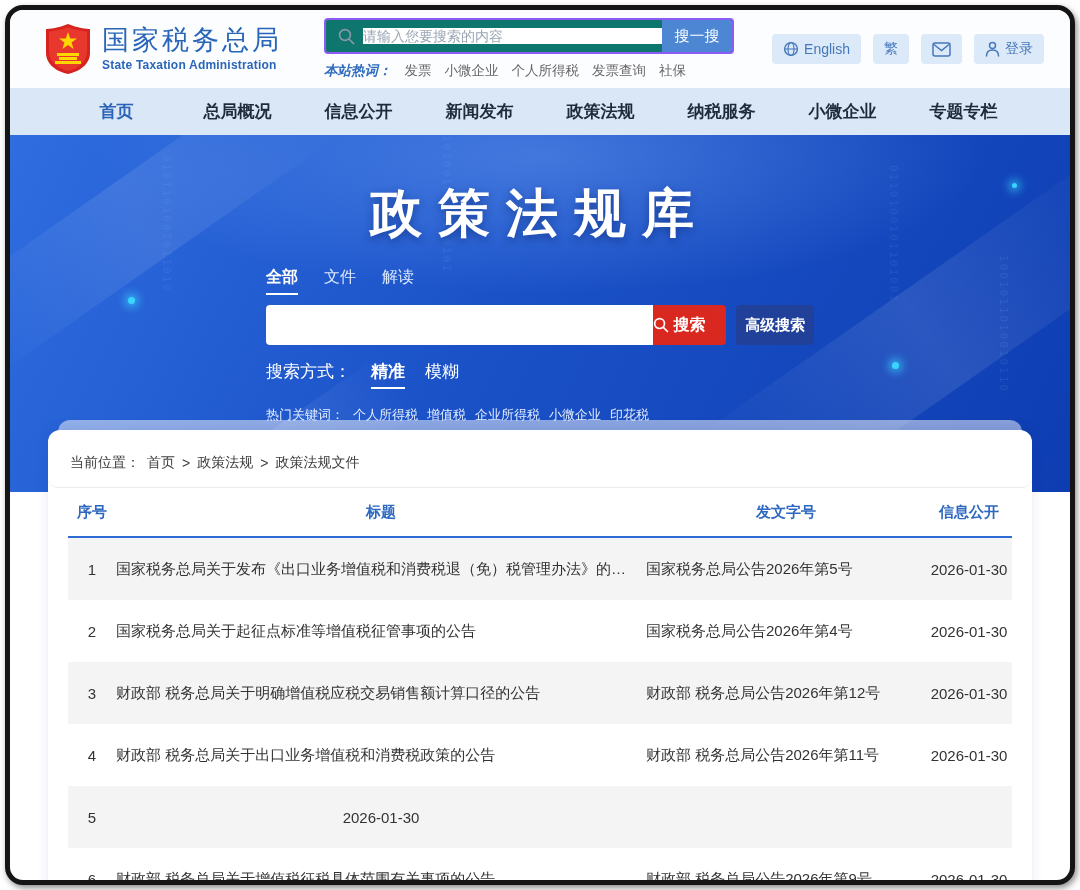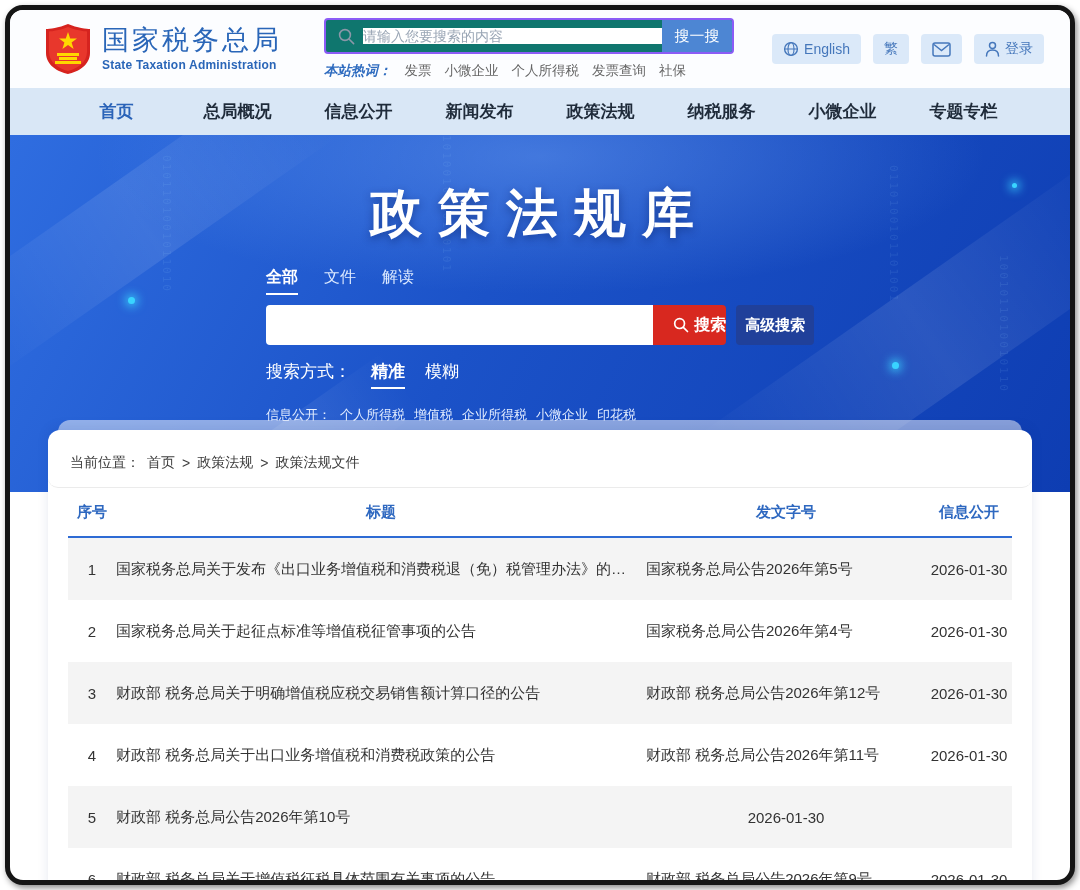--- a/index.html
+++ b/index.html
@@ -88,21 +88,21 @@
   .hero-tab { cursor:pointer; padding-bottom:5px; }
   .hero-tab.active { color:#fff; font-weight:bold; border-bottom:2px solid #fff; }
   .hero-search-row { display:flex; margin-top:10px; }
   .hero-input {
     width:388px; height:40px; border:none; outline:none; border-radius:4px 0 0 4px;
     padding:0 12px; font-size:15px; font-family:inherit;
   }
   .btn-search {
     width:74px; height:40px; border:none; background:#d8281f; color:#fff;
     font-size:16px; font-weight:bold; border-radius:0 4px 4px 0; cursor:pointer;
-    display:flex; align-items:center; justify-content:flex-end; gap:5px; font-family:inherit;
+    display:flex; align-items:center; justify-content:flex-start; gap:5px; font-family:inherit;
   }
   .btn-adv {
     width:78px; height:40px; border:none; background:#20409a; color:#fff;
     font-size:15px; font-weight:bold; border-radius:4px; margin-left:10px; cursor:pointer; font-family:inherit;
   }
   .mode-row { margin-top:15px; display:flex; gap:20px; font-size:17px; color:#fff; align-items:baseline; }
   .mode { cursor:pointer; padding-bottom:4px; }
   .mode.active { font-weight:bold; border-bottom:2px solid #fff; }
   .kw-row { margin-top:17px; font-size:13px; color:#e4eeff; display:flex; gap:9px; white-space:nowrap; }
   .kw-row span[data-interactable="true"] { cursor:pointer; }
@@ -251,21 +251,21 @@
           <span data-interactable="false">搜索</span>
         </button>
         <button class="btn-adv" data-interactable="true">高级搜索</button>
       </div>
       <div class="mode-row" data-interactable="false">
         <span data-interactable="false">搜索方式：</span>
         <span class="mode active" data-interactable="true">精准</span>
         <span class="mode" data-interactable="true">模糊</span>
       </div>
       <div class="kw-row" data-interactable="false">
-        <span data-interactable="false">信息公开：</span>
+        <span data-interactable="false">热门关键词：</span>
         <span data-interactable="true">个人所得税</span>
         <span data-interactable="true">增值税</span>
         <span data-interactable="true">企业所得税</span>
         <span data-interactable="true">小微企业</span>
         <span data-interactable="true">印花税</span>
       </div>
     </div>
   </section>
 
   <div class="overlap">
@@ -308,21 +308,20 @@
           <div class="c-date" data-interactable="false">2026-01-30</div>
         </div>
         <div class="t-row" data-interactable="true">
           <div class="c-seq" data-interactable="false">4</div>
           <div class="c-title" data-interactable="true">财政部 税务总局关于出口业务增值税和消费税政策的公告</div>
           <div class="c-doc" data-interactable="false">财政部 税务总局公告2026年第11号</div>
           <div class="c-date" data-interactable="false">2026-01-30</div>
         </div>
         <div class="t-row" data-interactable="true">
           <div class="c-seq" data-interactable="false">5</div>
-          <div class="c-doc" data-interactable="false">财政部 税务总局公告2026年第10号</div>
           <div class="c-date" data-interactable="false">2026-01-30</div>
         </div>
         <div class="t-row" data-interactable="true">
           <div class="c-seq" data-interactable="false">6</div>
           <div class="c-title" data-interactable="true">财政部 税务总局关于增值税征税具体范围有关事项的公告</div>
           <div class="c-doc" data-interactable="false">财政部 税务总局公告2026年第9号</div>
           <div class="c-date" data-interactable="false">2026-01-30</div>
         </div>
       </div>
 

